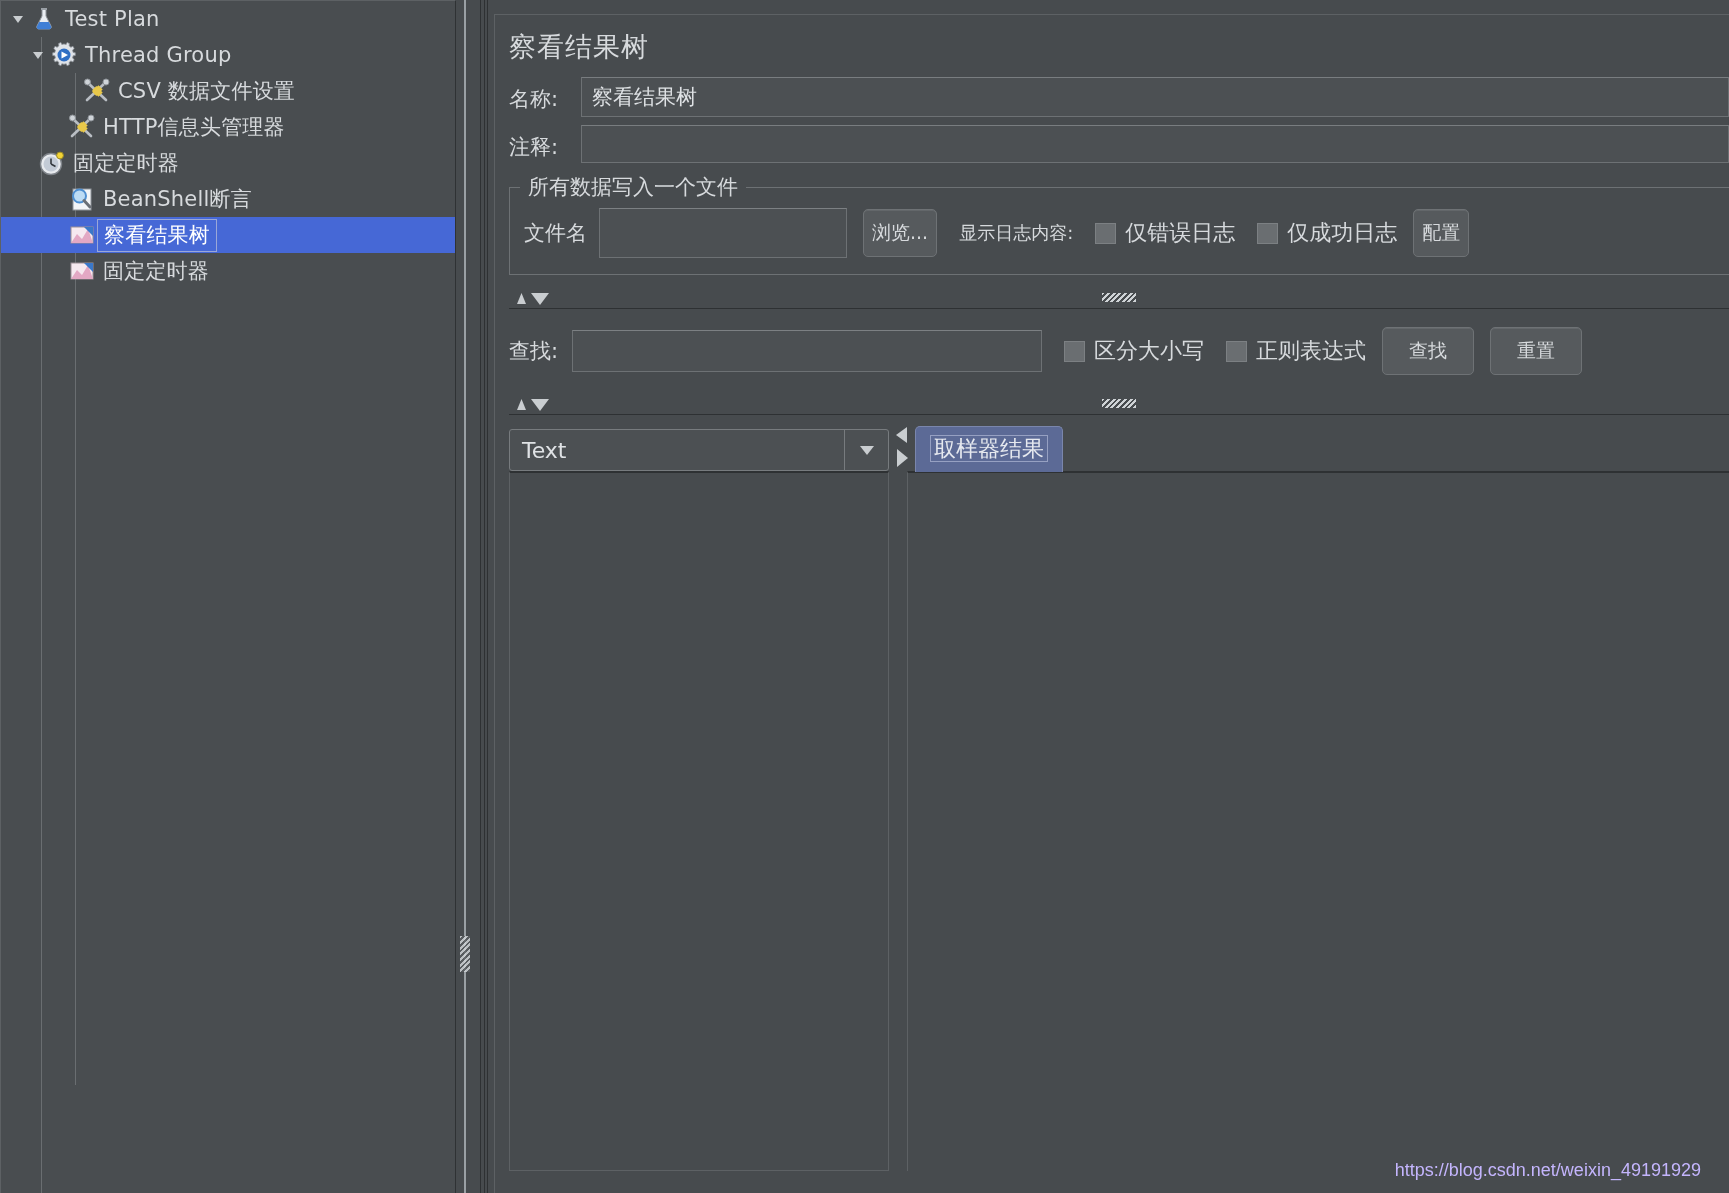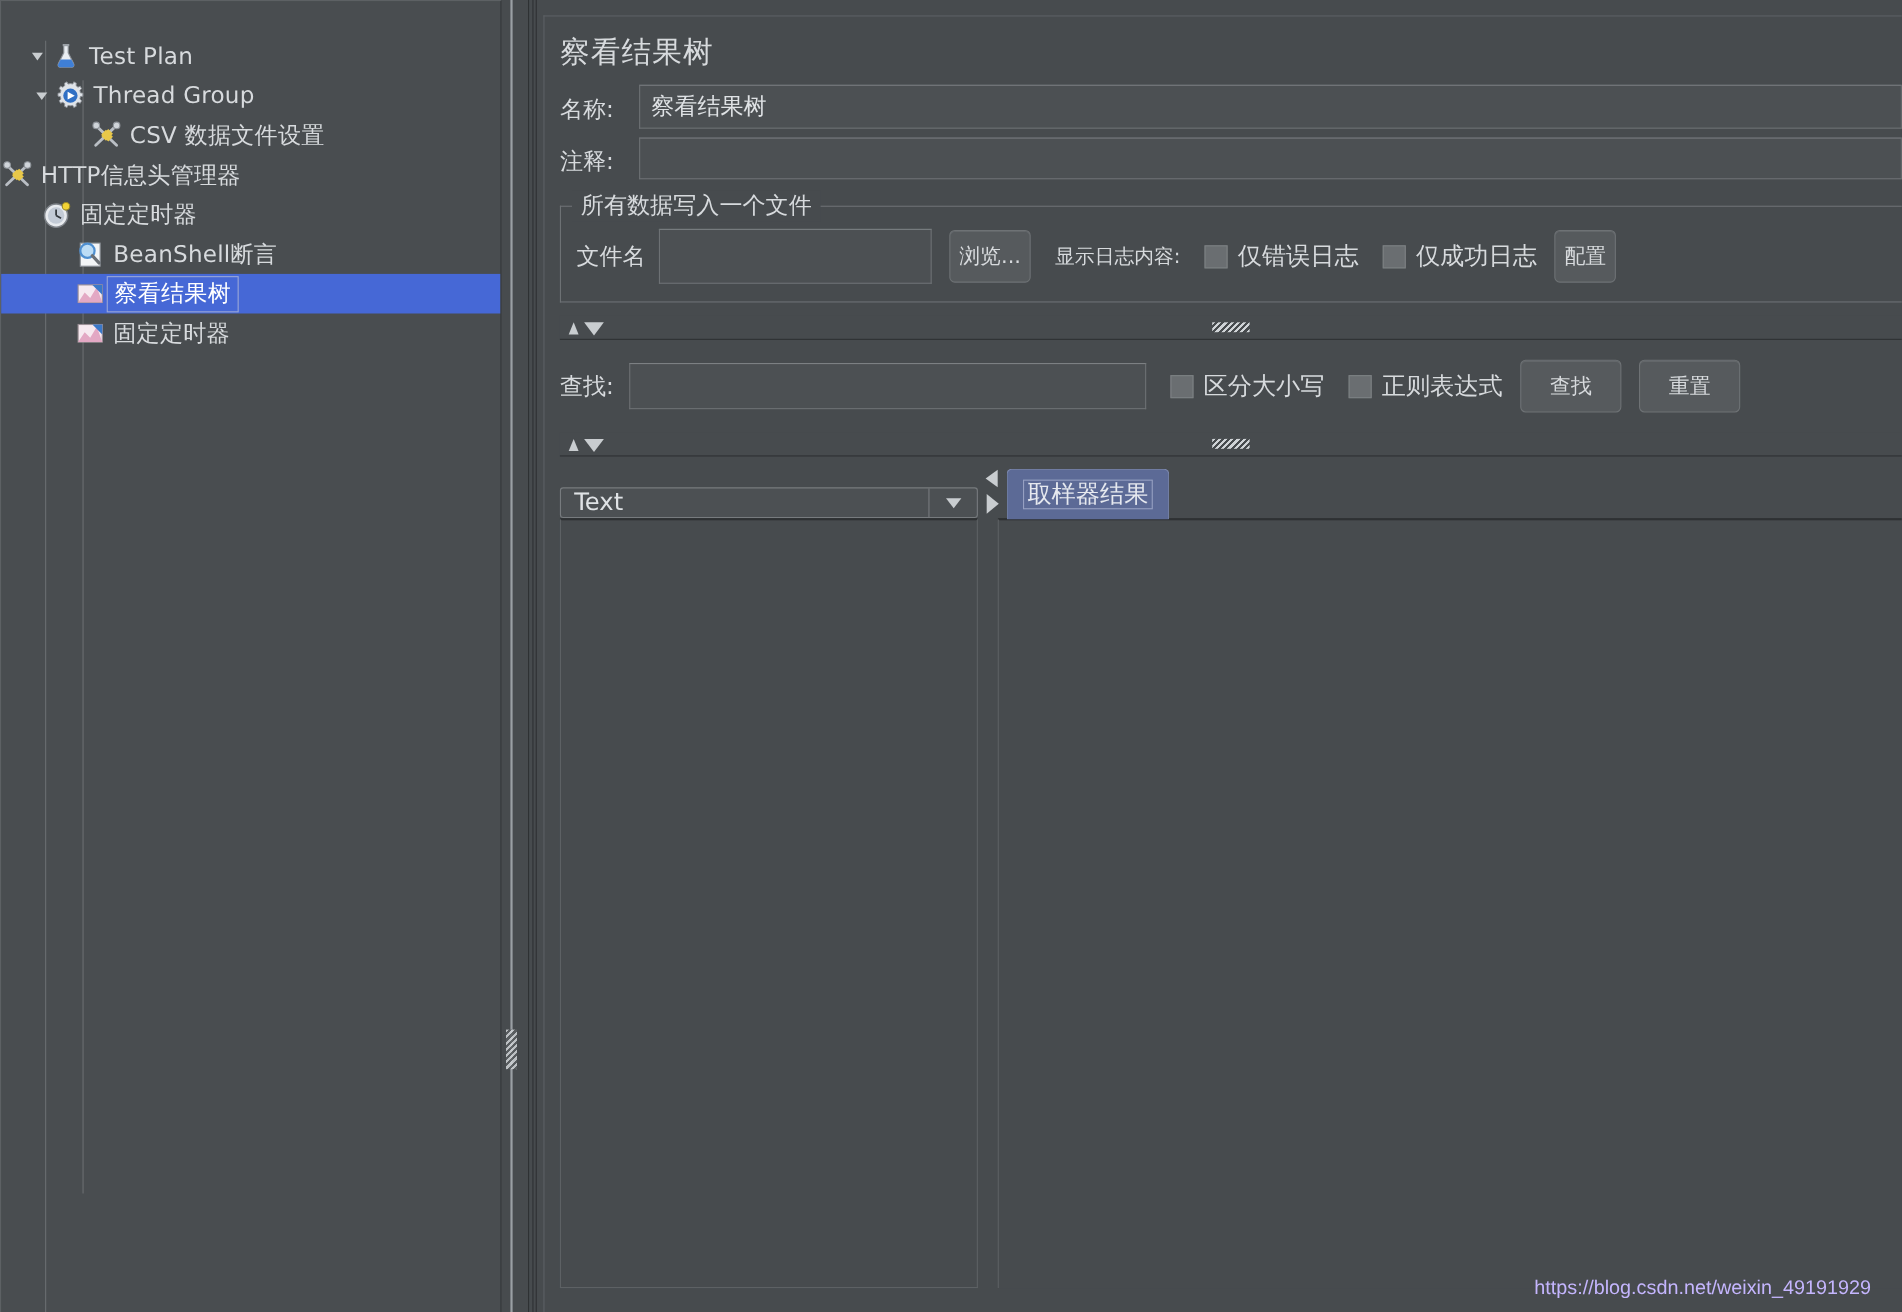--- a/index.html
+++ b/index.html
@@ -154,21 +154,21 @@
   .search-row .lbl { font-size: 21px; color: #d7dadd; margin-right: 14px; white-space: nowrap; }
   .search-input {
     width: 470px; height: 42px; background: #4c5053;
     border: 1px solid #6d7174; border-top-color: #7c8083;
   }
   .search-row .btn { padding: 10px 26px; }
 
   
   .results-head { display: flex; align-items: flex-end; margin-left: 14px; }
   .combo {
-    width: 380px; height: 28px; background: #4c5053;
+    width: 380px; height: 42px; background: #4c5053;
     border: 1px solid #777b7e; border-radius: 3px;
     display: flex; align-items: center; position: relative;
   }
   .combo .val { font-size: 22px; color: #dfe2e5; padding-left: 12px; }
   .combo .arrowbox {
     position: absolute; right: 0; top: 0; bottom: 0; width: 44px;
     border-left: 1px solid #777b7e; display: flex; align-items: center; justify-content: center;
   }
   .tab-scroll {
     width: 18px; height: 46px; position: relative; margin: 0 4px 0 4px;
@@ -200,21 +200,21 @@
 </style>
 </head>
 <body>
 
 <div id="app">
 
   <div id="tree-panel">
     <div class="guide" style="left:40px; top:36px; bottom:0;"></div>
     <div class="guide" style="left:74px; top:72px; bottom:108px;"></div>
 
-    <div class="tree-row" style="padding-left:22px;margin-top:32px;">
+    <div class="tree-row" style="padding-left:6px;">
       <span class="twisty">
         <svg width="16" height="16" viewBox="0 0 16 16">
             <polygon points="3,5 13,5 8,12" fill="#c9cdd0"></polygon>
           </svg>
       </span>
       <span class="node-icon">
         <svg width="26" height="26" viewBox="0 0 26 26">
           <path d="M11 3 h4 v7 l5 10 a2 2 0 0 1 -2 3 h-10 a2 2 0 0 1 -2 -3 l5 -10 z" fill="#e9edf2" stroke="#8e9399" stroke-width="1"></path>
           <path d="M8.2 16 h9.6 l2.2 4.2 a2 2 0 0 1 -2 3 h-10 a2 2 0 0 1 -2 -3 z" fill="#3f7fd6"></path>
           <rect x="10" y="2" width="6" height="2" fill="#9aa0a6"></rect>
@@ -248,21 +248,21 @@
           </g>
           <rect x="11" y="12" width="9" height="6" transform="rotate(45 15 15)" fill="#e8c84a"></rect>
           <rect x="11" y="12" width="9" height="6" transform="rotate(-45 15 15)" fill="#e8c84a"></rect>
           <circle cx="5.5" cy="6" r="3" fill="#cfd4d9" stroke="#8e9399"></circle>
           <circle cx="24" cy="6" r="3" fill="#cfd4d9" stroke="#8e9399"></circle>
         </svg>
       </span>
       <span class="node-label">CSV 数据文件设置</span>
     </div>
 
-    <div class="tree-row" style="">
+    <div class="tree-row" style="padding-left:66px;">
       <span class="node-icon">
         <svg width="30" height="30" viewBox="0 0 30 30">
           <g stroke="#b9bec4" stroke-width="2.6" stroke-linecap="round">
             <line x1="5" y1="6" x2="24" y2="24"></line>
             <line x1="24" y1="6" x2="5" y2="24"></line>
           </g>
           <rect x="11" y="12" width="9" height="6" transform="rotate(45 15 15)" fill="#e8c84a"></rect>
           <rect x="11" y="12" width="9" height="6" transform="rotate(-45 15 15)" fill="#e8c84a"></rect>
           <circle cx="5.5" cy="6" r="3" fill="#cfd4d9" stroke="#8e9399"></circle>
           <circle cx="24" cy="6" r="3" fill="#cfd4d9" stroke="#8e9399"></circle>

